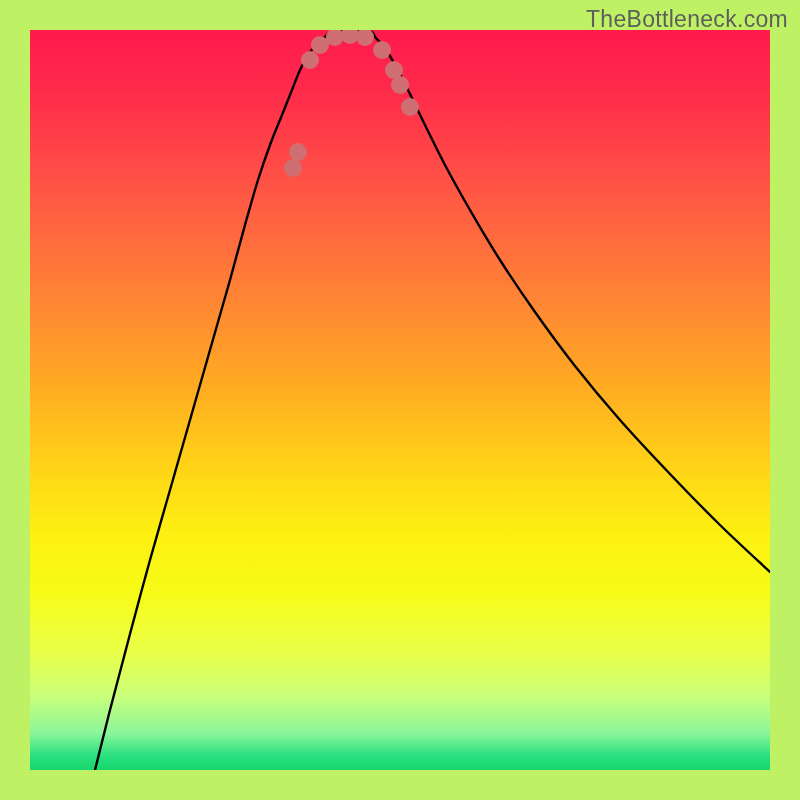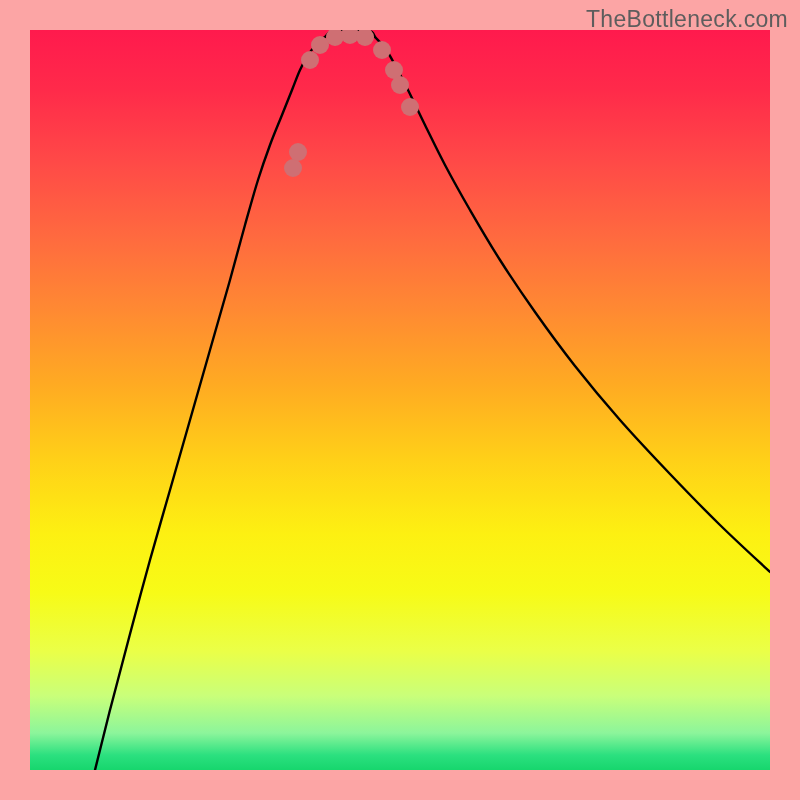--- a/index.html
+++ b/index.html
@@ -8,21 +8,21 @@
     width: 800px;
     height: 800px;
     background: #000;
     font-family: Arial, Helvetica, sans-serif;
     overflow: hidden;
   }
   .stage {
     position: relative;
     width: 800px;
     height: 800px;
-    background: #fca5a5;
+    background: #bef264;
   }
   .plot {
     position: absolute;
     left: 30px;
     top: 30px;
     width: 740px;
     height: 740px;
     background: linear-gradient(to bottom,
       #ff1a4d 0%,
       #ff2a4a 8%,

